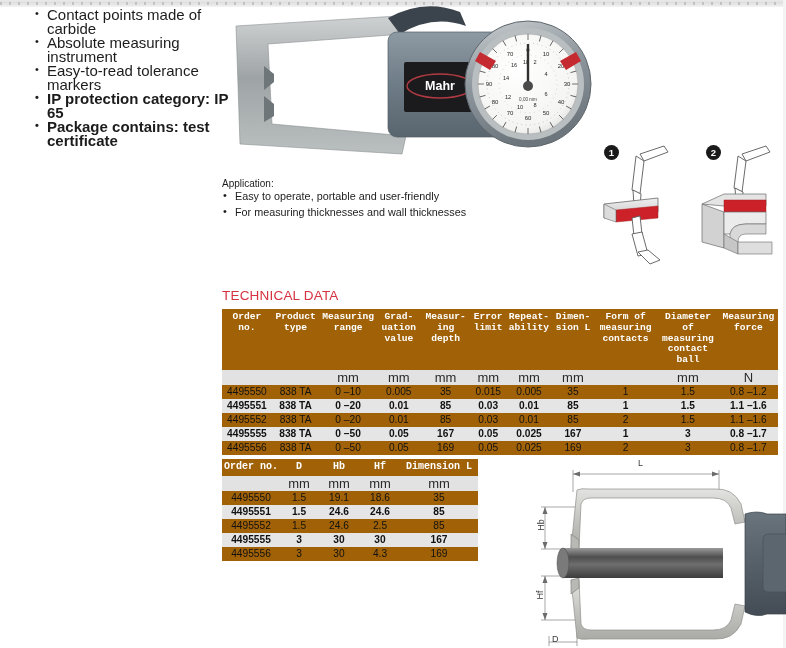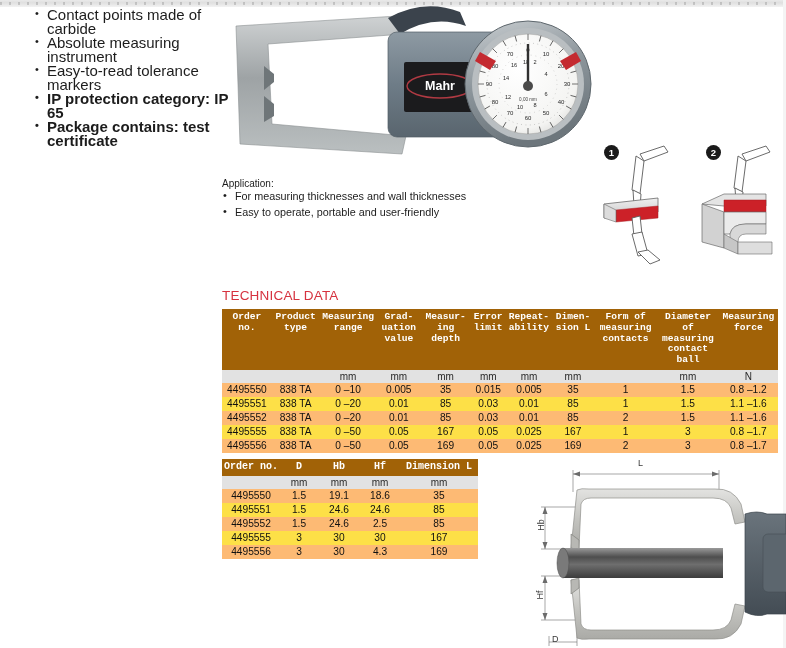--- a/index.html
+++ b/index.html
@@ -63,27 +63,27 @@
   table.dt th, table.dt td {
     padding: 0; margin: 0; text-align: center; vertical-align: middle;
   }
   table.dt thead th {
     background: #a16207; color: #ffffff;
     font-size: 9.6px; line-height: 10.8px; font-weight: 700;
     padding: 3px 2px 4px 2px; vertical-align: top; font-family: Liberation Mono, monospace;
   }
   table.dt tr.units td {
     background: #e2e2e2; color: #2a2a2a;
-    font-size: 10px; height: 13px;
+    font-size: 13px; height: 13px;
   }
   table.dt tbody td {
     font-size: 10.2px; height: 14px; color: #111;
   }
-  table.dt tbody tr.odd td { background: #fdba74; }
-  table.dt tbody tr.even td { background: #fde047; }
+  table.dt tbody tr.odd td { background: #a16207; }
+  table.dt tbody tr.even td { background: #e5e5e5; font-weight: bold; }
 
   
   #tbl-technical { left: 222px; top: 309px; width: 556px; }
   #tbl-technical col.c0  { width: 58px; }
   #tbl-technical col.c1  { width: 50px; }
   #tbl-technical col.c2  { width: 59px; }
   #tbl-technical col.c3  { width: 48px; }
   #tbl-technical col.c4  { width: 54px; }
   #tbl-technical col.c5  { width: 38px; }
   #tbl-technical col.c6  { width: 47px; }
@@ -295,22 +295,22 @@
       <path d="M 134 96 Q 136 86 150 86 L 170 86 L 170 96 L 150 96 Q 142 96 142 104 L 134 104 Z" fill="#d8d8d8" stroke="#6a6a6a" stroke-width="0.6"></path>
       <path d="M 128 96 L 142 104 L 142 116 L 128 110 Z" fill="#c6c6c6" stroke="#6a6a6a" stroke-width="0.6"></path>
       <path d="M 142 104 L 176 104 L 176 116 L 142 116 Z" fill="#dedede" stroke="#6a6a6a" stroke-width="0.6"></path>
     </g>
   </svg>
 </div>
 
 <div id="application-block">
   <div class="app-label">Application:</div>
   <ul class="bullets">
+      <li>Easy to operate, portable and user-friendly</li>
       <li>For measuring thicknesses and wall thicknesses</li>
-      <li>Easy to operate, portable and user-friendly</li>
     </ul>
 </div>
 
 <div id="tech-heading">TECHNICAL DATA</div>
 
 <table class="dt" id="tbl-technical">
   <colgroup>
     <col class="c0">
       <col class="c1">
       <col class="c2">

